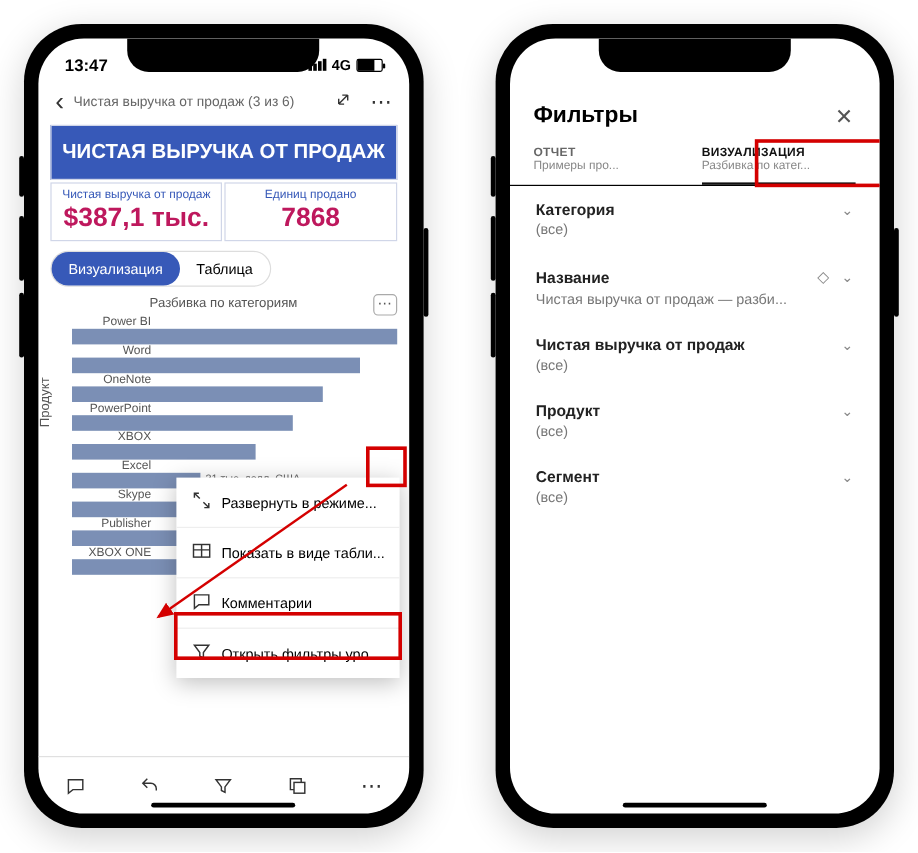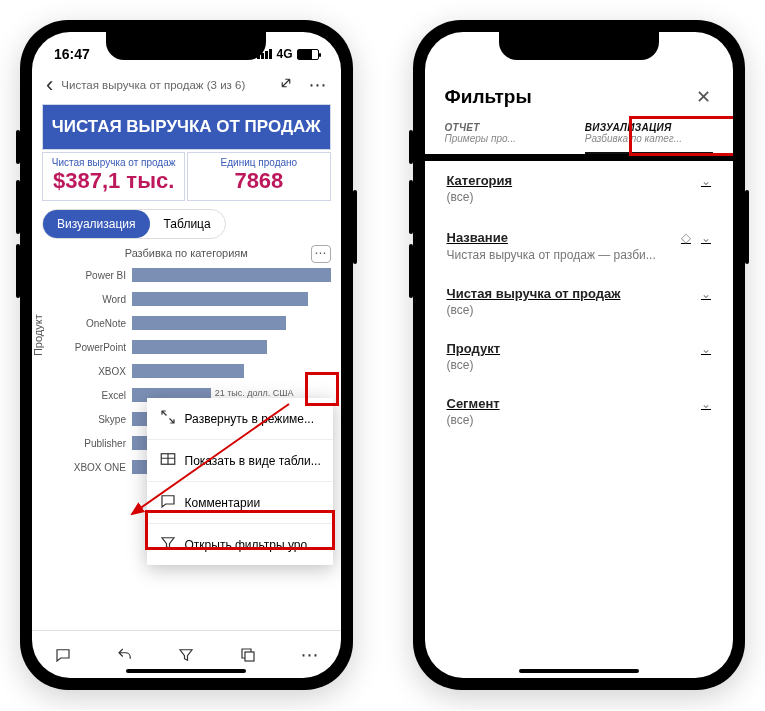--- a/index.html
+++ b/index.html
@@ -59,21 +59,21 @@
 
   .chart-head { position: relative; text-align: center; font-size: 11px; color: #555; margin: 8px 0 4px; }
   .more-btn {
     position: absolute; right: 0; top: -2px; width: 20px; height: 18px;
     border: 1px solid #aaa; border-radius: 4px; text-align: center; line-height: 14px; font-size: 12px;
     background:#fff;
   }
 
   .bars { position: relative; padding-left: 18px; }
   .y-label { position: absolute; left: -4px; top: 50%; transform: rotate(-90deg) translateX(50%); transform-origin: left; font-size: 11px; color: #555; }
-  .bar-row { display: flex; align-items: center; height: 24px; font-size: 10px; color: #555; }
+  .bar-row { display: flex; height: 24px; font-size: 10px; color: #555; flex-direction: column; }
   .bar-cat { width: 72px; text-align: right; padding-right: 6px; white-space: nowrap; overflow: hidden; }
   .bar-track { flex: 1; position: relative; height: 14px; }
   .bar-fill { height: 100%; background: #7B8FB5; }
   .bar-val { font-size: 9px; color: #666; position: absolute; left: 100%; margin-left: 4px; top: 0; white-space: nowrap; }
 
   .bottom-bar {
     height: 48px; border-top: 1px solid #e0e0e0; display: flex;
     justify-content: space-around; align-items: center; font-size: 18px; color: #333;
   }
   .bottom-bar .icon { width: 22px; height: 22px; display:flex;align-items:center;justify-content:center; }
@@ -88,28 +88,28 @@
   .ctx-item:last-child{border-bottom:none}
   .ctx-item .ico { width: 16px; font-size: 14px; color: #555; }
 
   .hl-red { position: absolute; border: 3px solid #d40000; pointer-events: none; z-index: 20; }
   .arrow-svg { position: absolute; z-index: 19; pointer-events:none; }
 
   
   .filters-head { display:flex; align-items:center; justify-content:flex-start; position:relative; padding: 18px 20px 14px;}
   .filters-title { font-size: 19px; font-weight: 600; }
   .filters-close { position:absolute; right: 22px; font-size: 18px; color:#555;}
-  .filter-tabs { display:flex; padding: 0 20px; border-bottom: 7px solid #000000; gap: 12px; font-style: italic; }
+  .filter-tabs { display:flex; padding: 0 20px; border-bottom: 1px solid #000000; gap: 12px; }
   .ftab { flex:1; min-width:0; font-size: 10px; color:#666; padding-bottom: 8px; }
   .ftab .ftl { font-size: 10px; font-weight: 700; letter-spacing: .3px; }
   .ftab .fts { font-size: 10px; color:#888; white-space:nowrap; overflow:hidden; text-overflow: ellipsis; }
   .ftab.active { border-bottom: 2px solid #111; }
   .ftab.active .ftl { color: #111; }
   .filter-item { padding: 12px 22px; }
-  .fi-head { display:flex; justify-content:space-between; align-items:center;text-decoration:underline; }
+  .fi-head { display:flex; justify-content:space-between; align-items:center; }
   .fi-label { font-size: 13px; font-weight:600; color:#222; }
   .fi-val { font-size: 12px; color:#777; margin-top: 2px; }
   .fi-chevron { color:#888; font-size:12px;}
   .fi-erase { color:#888; font-size:13px; margin-right:10px;}
 
   svg.ico-svg { width: 18px; height: 18px; stroke:#333; stroke-width:1.6; fill:none; }
 </style>
 </head>
 <body>
 
@@ -117,21 +117,21 @@
 
 <div class="phone">
   <div class="side-btn sb1"></div>
       <div class="side-btn sb2"></div>
       <div class="side-btn sb3"></div>
       <div class="side-btn sb4"></div>
   <div class="screen">
     <div class="notch"></div>
 
     <div class="status-bar">
-      <span>16:47</span>
+      <span>13:47</span>
       <div class="status-right">
         <span class="sig">
               <span></span>
               <span></span>
               <span></span>
               <span></span>
             </span>
         <span>4G</span>
         <span class="batt">
               <i></i>

